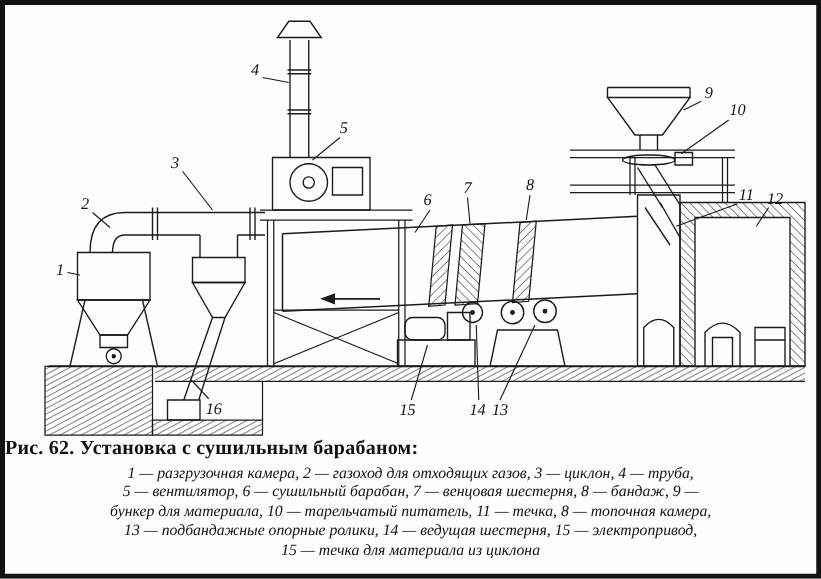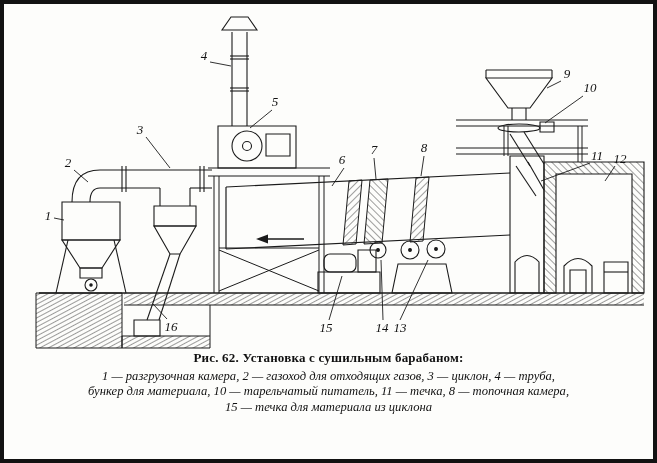--- a/index.html
+++ b/index.html
@@ -4,21 +4,21 @@
 <style>
   html,body{margin:0;padding:0;background:#ffffff;}
   .page{
     width:657px;height:463px;box-sizing:border-box;
     border:4px solid #121212;background:#fdfdfb;
     font-family:"Liberation Serif",serif;color:#111;
     overflow:hidden;
   }
   .drawing{display:block;margin:0 auto;}
   .caption{
-    text-align:center;font-weight:700;font-size:13px;
+    text-align:left;font-weight:700;font-size:16px;
     margin-top:1px;letter-spacing:.2px;
   }
   .legend{
     margin:3px auto 11px;width:628px;text-align:center;
     font-style:italic;font-size:12.6px;line-height:15.4px;
   }
   .legend div{white-space:nowrap;}
   svg line,svg path,svg rect,svg polygon,svg circle,svg ellipse{vector-effect:non-scaling-stroke;}
   .callout{font:italic 13px "Liberation Serif",serif;fill:#131313;}
 </style>
@@ -226,17 +226,19 @@
       <text class="callout" x="378" y="328">14</text>
       <text class="callout" x="322" y="328">15</text>
       <text class="callout" x="167" y="327">16</text>
     </g>
   </svg>
 
   <div class="caption">Рис. 62. Установка с сушильным барабаном:</div>
 
   <div class="legend">
     <div>1 — разгрузочная камера, 2 — газоход для отходящих газов, 3 — циклон, 4 — труба,</div>
+    <div>5 — вентилятор, 6 — сушильный барабан, 7 — венцовая шестерня, 8 — бандаж, 9 —</div>
     <div>бункер для материала, 10 — тарельчатый питатель, 11 — течка, 8 — топочная камера,</div>
+    <div>13 — подбандажные опорные ролики, 14 — ведущая шестерня, 15 — электропривод,</div>
     <div>15 — течка для материала из циклона</div>
   </div>
 
 </div>
 
 </body></html>

